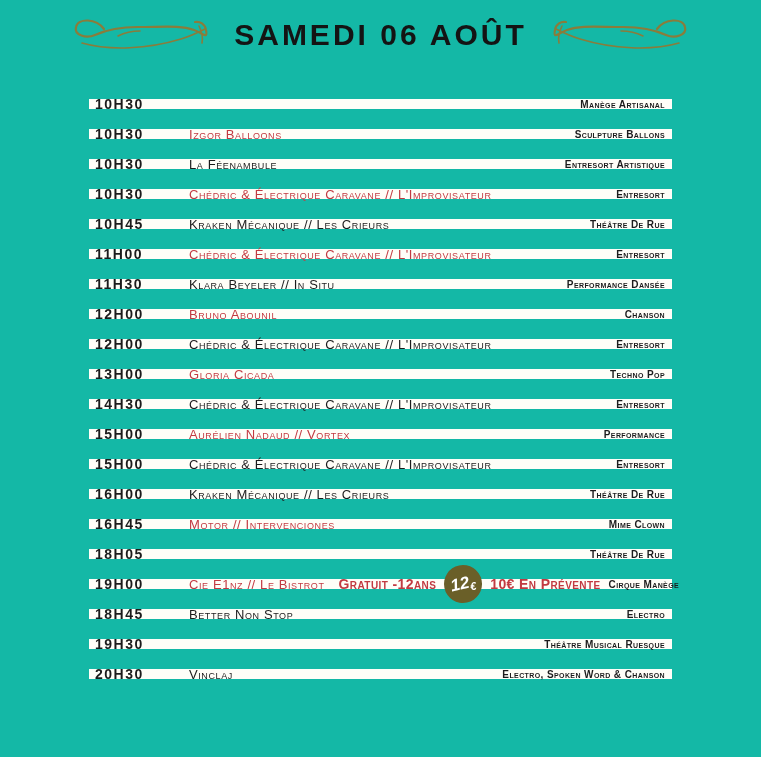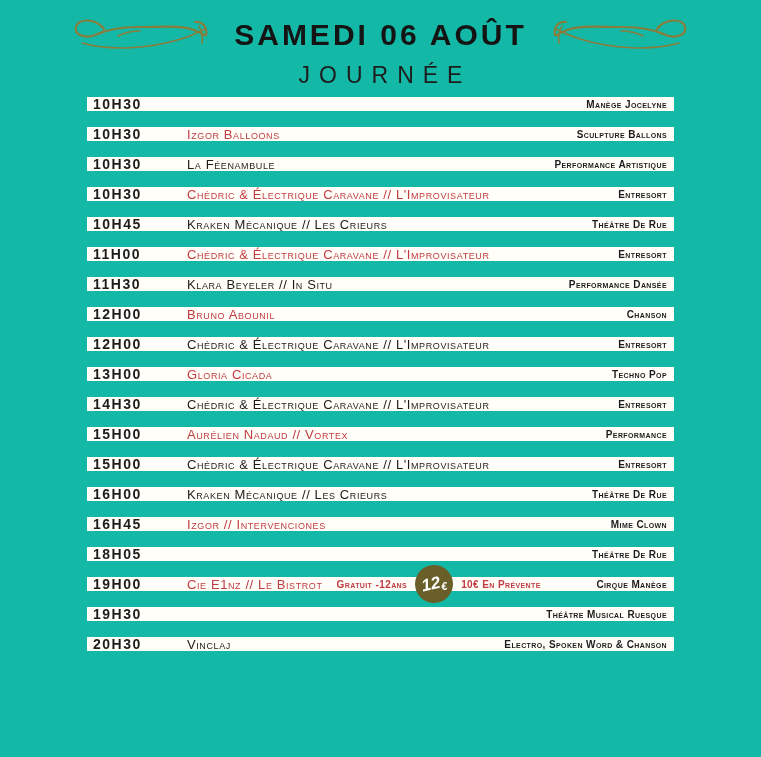--- a/index.html
+++ b/index.html
@@ -9,31 +9,31 @@
   
   header { position:absolute; top:12px; left:0; right:0; text-align:center; }
   .title-row { display:flex; align-items:center; justify-content:center; gap:16px; }
   .flourish { width:150px; height:46px; flex:0 0 auto; }
   .flourish.right svg { transform:scaleX(-1); }
   h1.title { margin:0; font-size:30px; font-weight:800; letter-spacing:3px; color:#141414; white-space:nowrap; }
   h2.subtitle { margin:4px 0 0 0; font-size:23px; font-weight:400; letter-spacing:9px; text-indent:9px; color:#1d1d1d; }
 
   
   .schedule { position:absolute; top:92px; left:82px; width:597px; }
-  .row { box-sizing:border-box; height:24px; margin-bottom:6px; border:5px solid #14b8a6;
+  .row { box-sizing:border-box; height:24px; margin-bottom:6px; border:7px solid #14b8a6;
          background:#FFFEF8; display:flex; align-items:center; padding:0 7px 0 6px; }
   .time { flex:0 0 94px; font-size:14px; font-weight:700; letter-spacing:1.5px; color:#1C1C1C; }
   .name { font-size:13px; font-variant:small-caps; letter-spacing:0.6px; white-space:nowrap; color:#1C1C1C; }
   .name.red { color:#C23B42; }
   .category { margin-left:auto; padding-left:8px; font-size:10px; font-weight:700;
               font-variant:small-caps; letter-spacing:0.4px; color:#1C1C1C; white-space:nowrap; }
 
   
   .extras { display:none; align-items:center; margin-left:14px; }
-  .free, .presale { color:#C23B42; font-weight:700; font-size:10px; font-variant:small-caps;
+  .free, .presale { color:#C23B42; font-weight:700; font-size:14px; font-variant:small-caps;
                     letter-spacing:0.4px; white-space:nowrap; }
   .badge { flex:0 0 auto; width:38px; height:38px; margin:0 8px; border-radius:50%;
            background:#6A5F28; color:#ffffff; display:flex; align-items:center; justify-content:center;
            font-style:italic; font-weight:700; font-size:17px; transform:rotate(-12deg);
            position:relative; z-index:3; }
   .badge .cur { font-size:11px; margin-top:7px; }
 </style>
 </head>
 <body>
 
@@ -56,42 +56,41 @@
         <svg width="150" height="46" viewBox="0 0 150 46">
           <g fill="none" stroke="#8A7C3B" stroke-linecap="round">
             <path stroke-width="2.2" d="M36 17 C28 6 10 6 8 15 C6 23 18 27 27 23 C38 18 52 15 70 15 C96 15 112 13 126 18 C135 21 140 28 138 18 C137 12 132 9 127 10"></path>
             <path stroke-width="1.6" d="M14 31 C42 39 80 37 113 27 C123 24 131 20 137 17"></path>
             <path stroke-width="1.6" d="M50 24 C58 20 65 19 72 19"></path>
             <path stroke-width="1.6" d="M131 14 C134 20 135 26 134 31"></path>
           </g>
         </svg>
       </span>
     </div>
-    <h2 class="subtitle">JOURNÉE</h2>
   </header>
 
   <main class="schedule">
   <div class="row">
     <span class="time">10H30</span>
 
-    <span class="category">Manège Jocelyne</span>
+    <span class="category">Manège Artisanal</span>
   </div>
 
   <div class="row">
     <span class="time">10H30</span>
     <span class="name red">Izgor Balloons</span>
 
     <span class="category">Sculpture Ballons</span>
   </div>
 
   <div class="row">
     <span class="time">10H30</span>
     <span class="name black">La Féenambule</span>
 
-    <span class="category">Performance Artistique</span>
+    <span class="category">Entresort Artistique</span>
   </div>
 
   <div class="row">
     <span class="time">10H30</span>
     <span class="name red">Chédric &amp; Électrique Caravane // L'Improvisateur</span>
 
     <span class="category">Entresort</span>
   </div>
 
   <div class="row">
@@ -160,21 +159,21 @@
 
   <div class="row">
     <span class="time">16H00</span>
     <span class="name black">Kraken Mécanique // Les Crieurs</span>
 
     <span class="category">Théâtre De Rue</span>
   </div>
 
   <div class="row">
     <span class="time">16H45</span>
-    <span class="name red">Izgor // Intervenciones</span>
+    <span class="name red">Motor // Intervenciones</span>
 
     <span class="category">Mime Clown</span>
   </div>
 
   <div class="row">
     <span class="time">18H05</span>
 
     <span class="category">Théâtre De Rue</span>
   </div>
 
@@ -185,20 +184,26 @@
       <span class="free">Gratuit -12ans</span>
       <span class="badge">
         <span>12</span>
             <span class="cur">€</span>
       </span>
       <span class="presale">10€ En Prévente</span>
     </span>
     <span class="category">Cirque Manège</span>
   </div>
 
+  <div class="row">
+    <span class="time">18H45</span>
+    <span class="name black">Better Non Stop</span>
+
+    <span class="category">Electro</span>
+  </div>
 
   <div class="row">
     <span class="time">19H30</span>
 
     <span class="category">Théâtre Musical Ruesque</span>
   </div>
 
   <div class="row">
     <span class="time">20H30</span>
     <span class="name black">Vinclaj</span>

